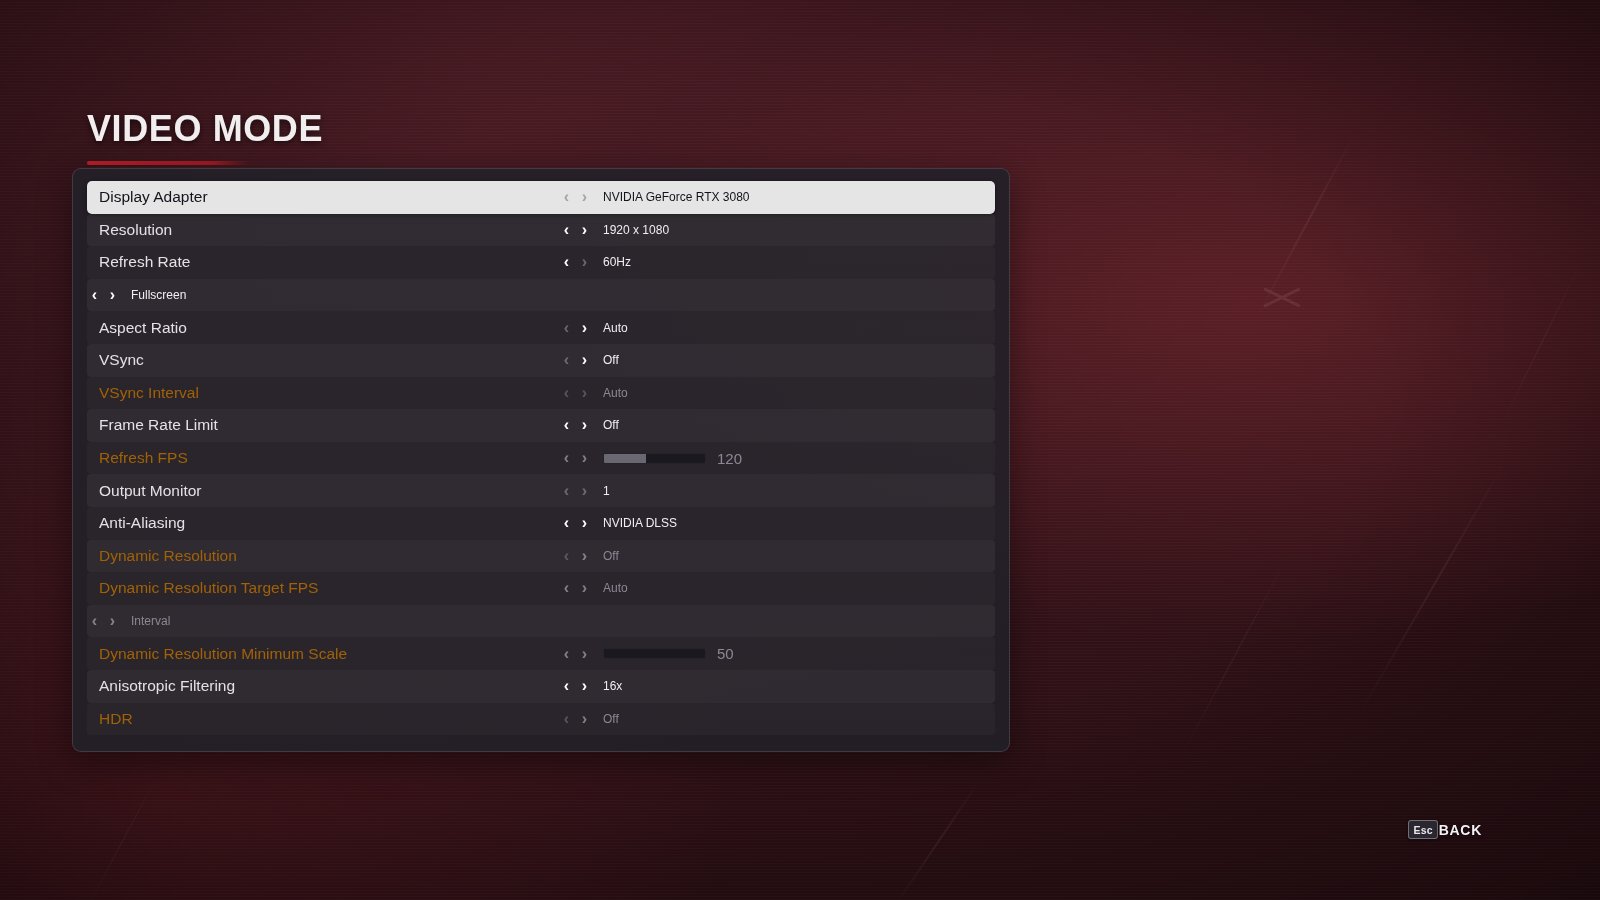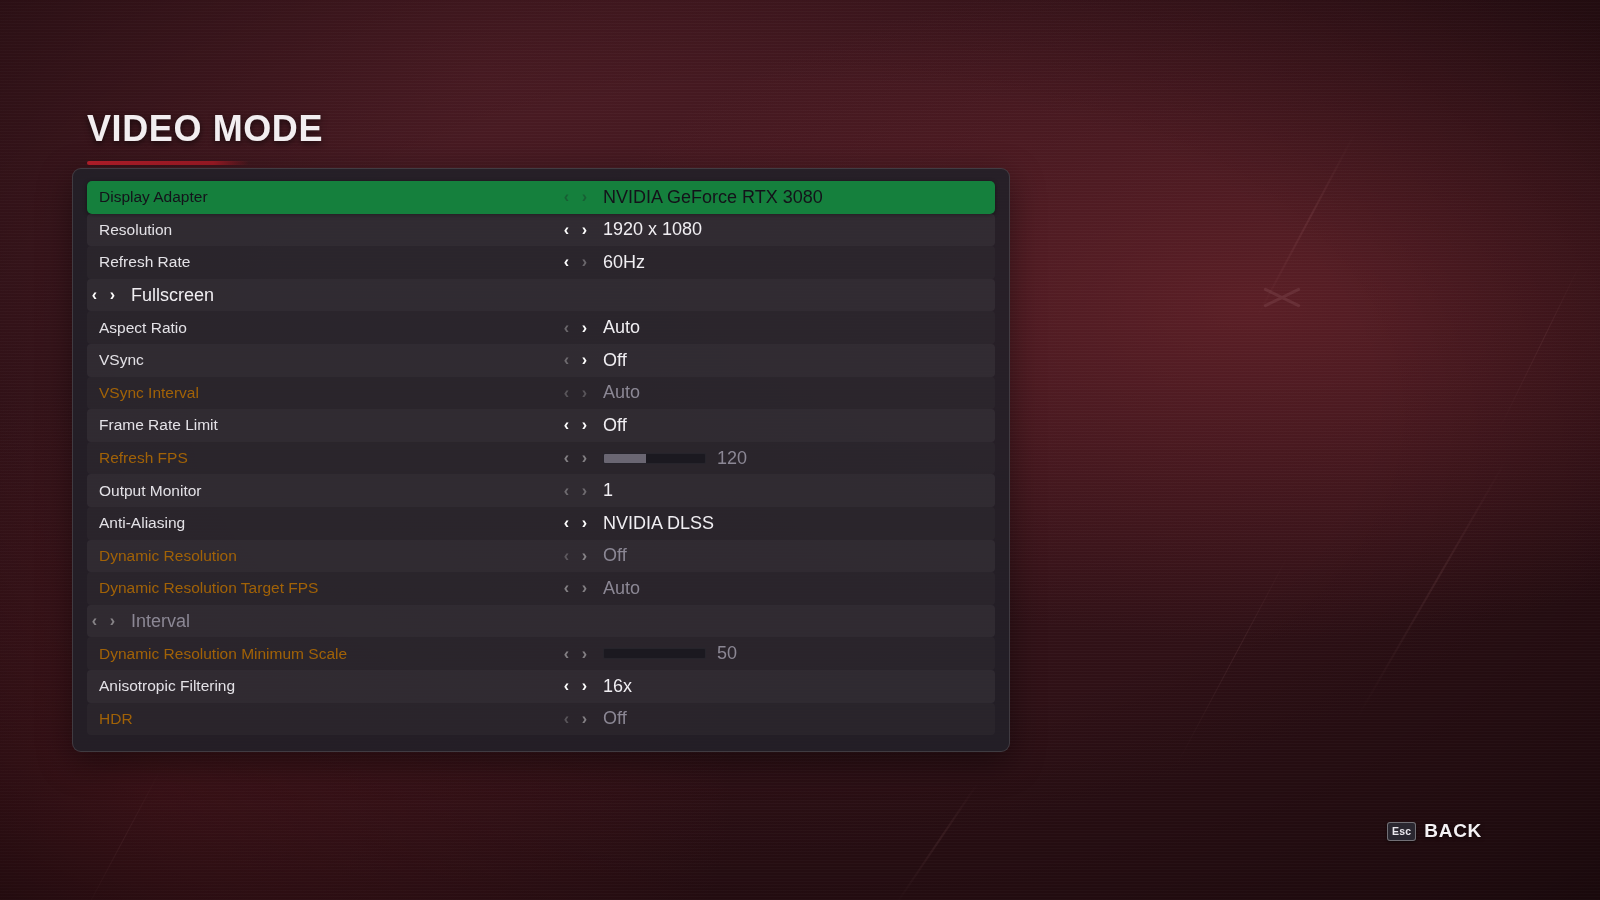--- a/index.html
+++ b/index.html
@@ -73,21 +73,21 @@
   }
   .rows { display:flex; flex-direction:column; }
 
   .row {
     position:relative; height:32.6px; display:flex; align-items:center;
     border-radius:4px;
   }
   .row.alt-a { background:rgba(255,255,255,0.028); }
   .row.alt-b { background:rgba(255,255,255,0.055); }
   .row.selected {
-    background:#15803d; border-radius:5px;
+    background:#e5e5e5; border-radius:5px;
     box-shadow:0 1px 4px rgba(0,0,0,0.45);
   }
 
   .row-label {
     flex:0 0 auto; width:472px; padding-left:12px;
     font-size:15.5px; color:#e3e1e6; white-space:nowrap;
   }
   .row.selected .row-label { color:#14121a; }
   .row.disabled .row-label { color:#a16207; }
 
@@ -98,52 +98,52 @@
     font-size:16px; line-height:1; font-weight:bold; color:#ffffff;
     width:15px; text-align:center; user-select:none;
   }
   .arrow.dim { color:rgba(255,255,255,0.30); }
   .row.selected .arrow { color:#3a3740; }
   .row.selected .arrow.dim { color:rgba(30,28,36,0.34); }
   .row.disabled .arrow { color:rgba(255,255,255,0.42); }
   .row.disabled .arrow.dim { color:rgba(255,255,255,0.22); }
 
   .row-value {
-    margin-left:8px; font-size:18px; color:#f0eef2; white-space:nowrap;
+    margin-left:8px; font-size:12px; color:#f0eef2; white-space:nowrap;
   }
   .row.selected .row-value { color:#14121a; }
   .row.disabled .row-value { color:#8b8794; }
 
   
   .slider-wrap { display:flex; align-items:center; margin-left:8px; }
   .slider-track {
     width:103px; height:11px; border-radius:2px;
     background:#1b1920; border:1px solid rgba(255,255,255,0.05);
     position:relative; overflow:hidden;
   }
   .slider-fill { position:absolute; left:0; top:0; bottom:0; background:#9d99a6; }
   .row.disabled .slider-fill { background:#6a6672; }
-  .slider-num { margin-left:11px; font-size:18px; color:#f0eef2; }
+  .slider-num { margin-left:11px; font-size:15px; color:#f0eef2; }
   .row.disabled .slider-num { color:#8b8794; }
 
   
   .footer {
     position:absolute; right:118px; top:820px;
-    display:flex; align-items:center; gap:8px;
+    display:flex; align-items:center; gap:1px;
   }
   .key-badge {
     min-width:25px; height:19px; padding:0 4px;
     background:#2a2730; border:1px solid rgba(255,255,255,0.34);
     border-radius:3px; color:#e9e6ec;
     font-size:10.5px; font-weight:bold; letter-spacing:0.2px;
     display:flex; align-items:center; justify-content:center;
     box-shadow:0 1px 3px rgba(0,0,0,0.55);
   }
   .footer-label {
-    font-size:19px; font-weight:bold; letter-spacing:0.7px; color:#f4f1f4;
+    font-size:14px; font-weight:bold; letter-spacing:0.7px; color:#f4f1f4;
     text-shadow:0 1px 4px rgba(0,0,0,0.6);
   }
 </style>
 </head>
 <body>
 
 <div class="bg-layer">
   <div class="streak s1"></div>
   <div class="streak s2"></div>
   <div class="streak s3"></div>

